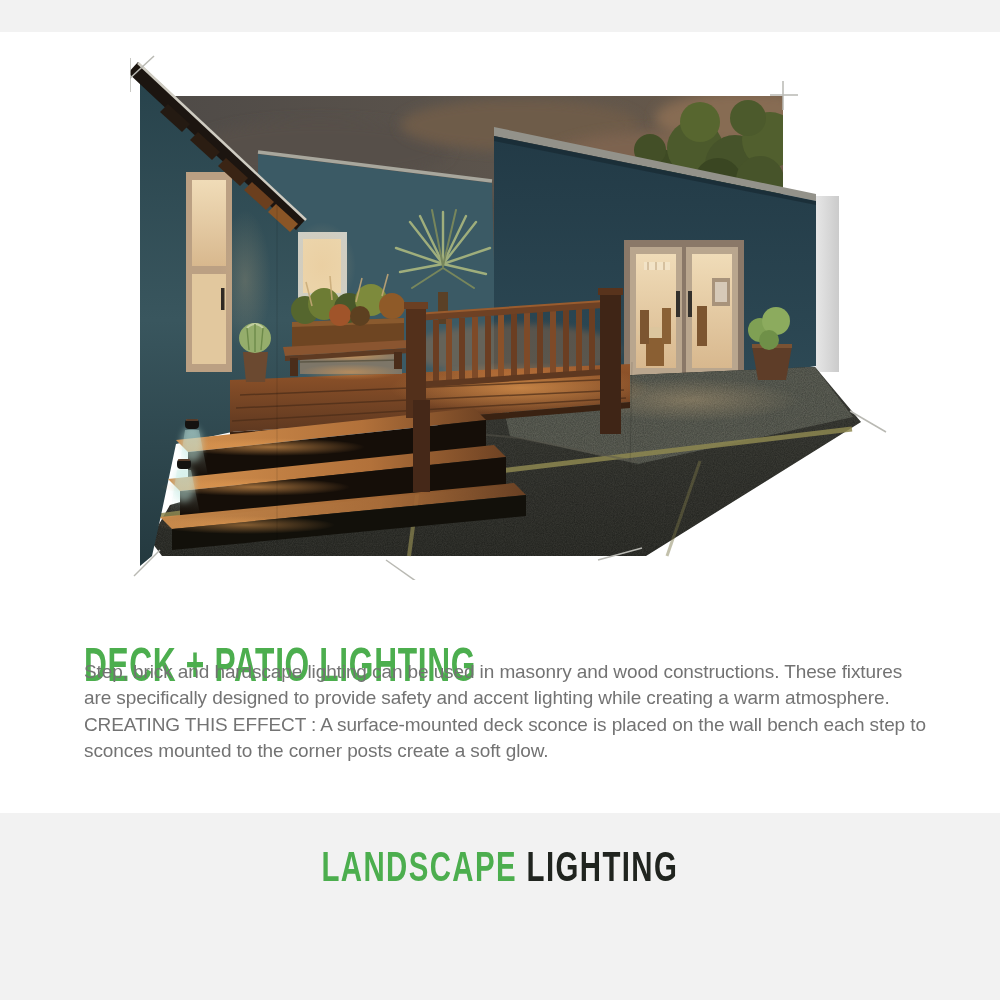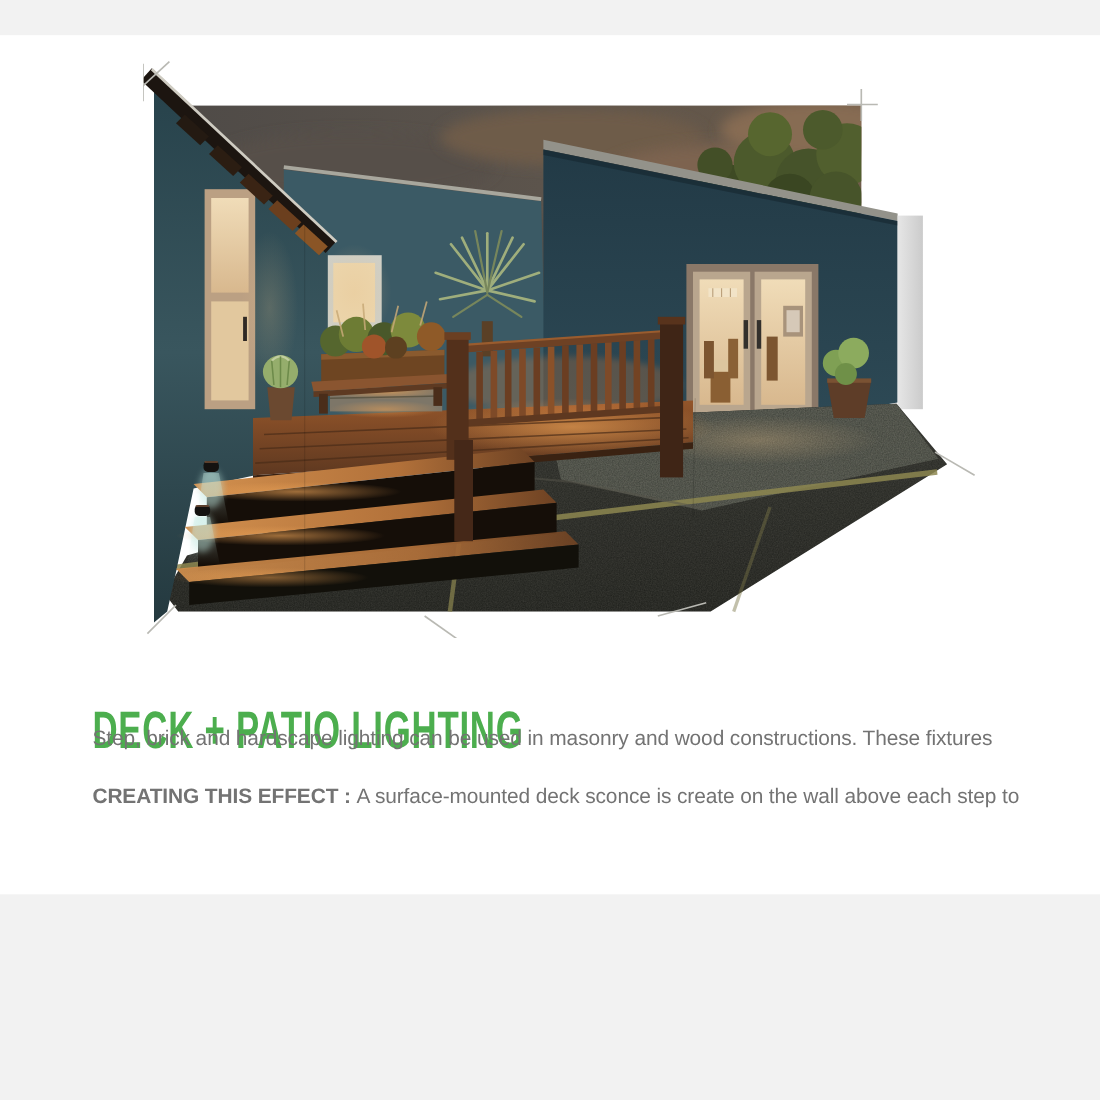--- a/index.html
+++ b/index.html
@@ -15,21 +15,21 @@
   .headline{
     position:absolute;left:84px;top:608px;
     font-size:48px;font-weight:700;line-height:1.05;
     letter-spacing:1px;color:#4cae4e;white-space:nowrap;
     transform:scaleX(0.66);transform-origin:left center;
   }
   .copy{position:absolute;left:84px;color:#737373;font-size:19px;line-height:26px;letter-spacing:-0.1px;white-space:nowrap;}
   .copy .line{white-space:nowrap;}
   .copy-intro{top:659px;}
   .copy-effect{top:712px;}
-  .lead{font-weight:700;}
+  .lead{font-weight:400;}
 
   .footer{
     position:absolute;left:0;top:813px;width:1000px;height:187px;
     background:#f2f2f2;text-align:center;
   }
   .footer .line1{margin-top:33px;line-height:1;}
   .footer .line1 .scale{
     display:inline-block;transform:scaleX(0.70);transform-origin:center;
     font-size:42px;font-weight:700;letter-spacing:2px;white-space:nowrap;
   }
@@ -357,20 +357,25 @@
     <line x1="386" y1="560" x2="420" y2="584"></line>
     <line x1="598" y1="560" x2="642" y2="548"></line>
   </g>
 </svg>
 </div>
 
 <h1 class="headline">DECK + PATIO LIGHTING</h1>
 
 <div class="copy copy-intro">
   <div class="line">Step, brick and hardscape lighting can be used in masonry and wood constructions. These fixtures</div>
+  <div class="line">are specifically designed to provide safety and accent lighting while creating a warm atmosphere.</div>
 </div>
 
 <div class="copy copy-effect">
-  <div class="line"><span class="lead">CREATING THIS EFFECT : </span><span>A surface-mounted deck sconce is create on the wall above each step to</span></div>
+  <div class="line"><span class="lead">CREATING THIS EFFECT : </span><span>A surface-mounted deck sconce is placed on the wall bench each step to</span></div>
+  <div class="line">sconces mounted to the corner posts create a soft glow.</div>
 </div>
 
 <div class="footer">
+  <div class="line1">
+    <span class="scale"><span class="green">LANDSCAPE</span><span>&nbsp;</span><span class="dark">LIGHTING</span></span>
+  </div>
 </div>
 
 </body></html>

